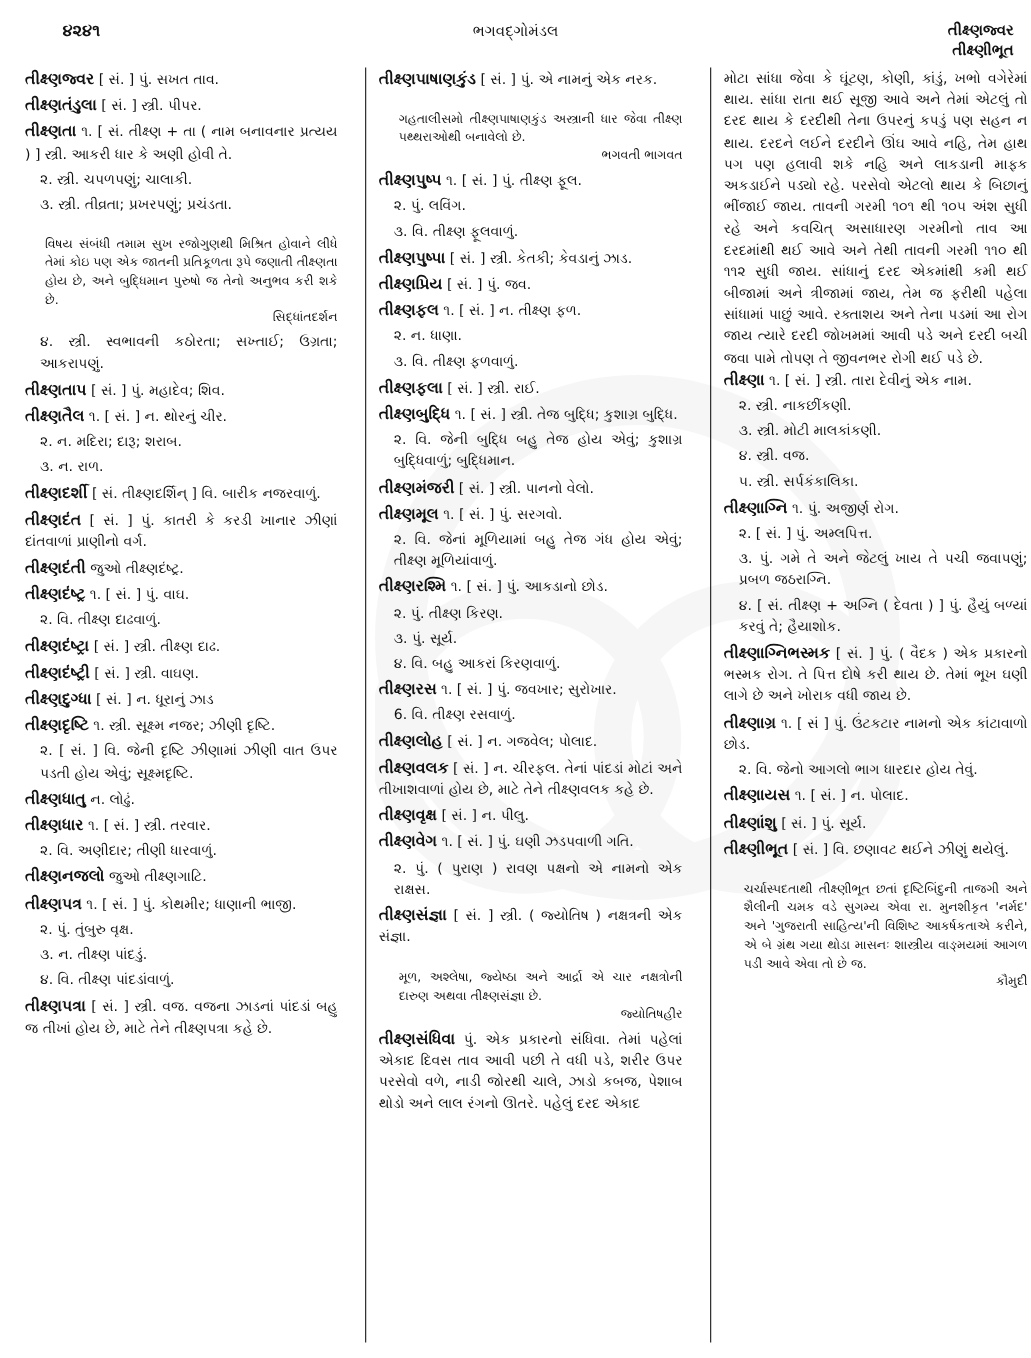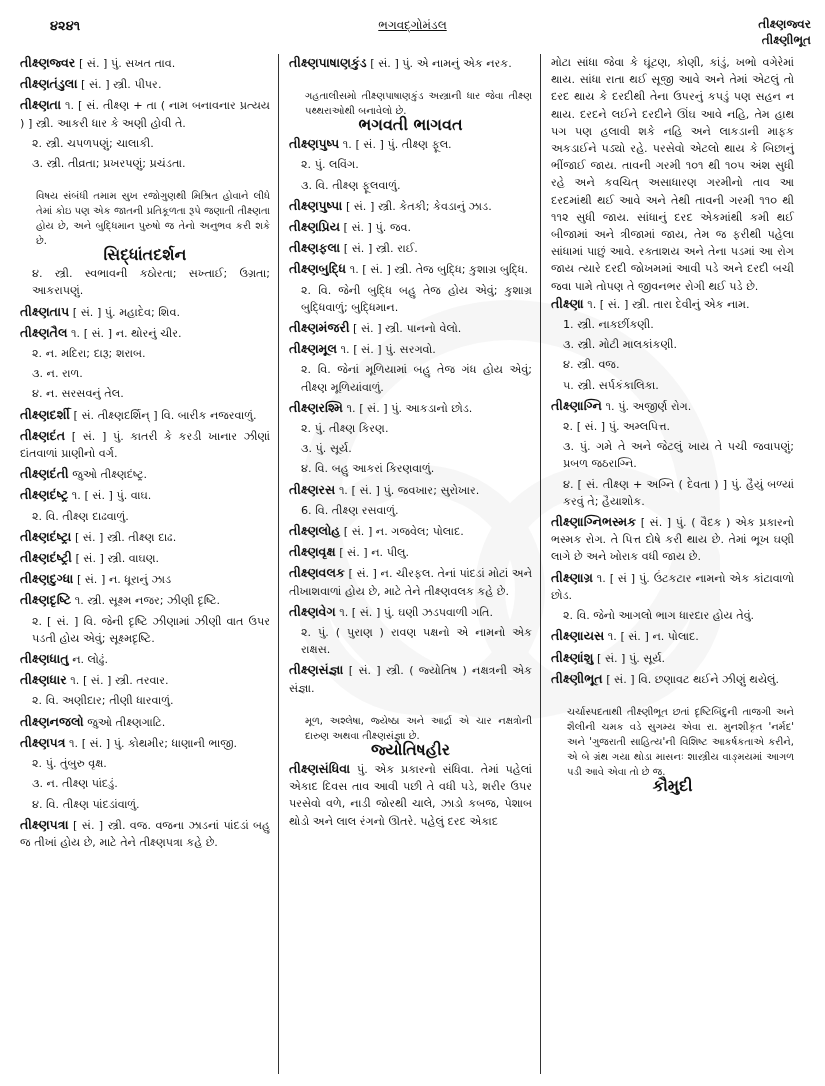--- a/index.html
+++ b/index.html
@@ -10,34 +10,34 @@
     position: relative;
   }
   .watermark {
     position: absolute; left: 300px; top: 230px; width: 420px; height: 560px;
     pointer-events: none; opacity: 0.07;
   }
   .running-head {
     position: absolute; top: 12px; left: 0; width: 825px; height: 40px;
   }
   .page-no { position: absolute; left: 14px; top: 6px; font-size: 13px; font-weight: bold; margin-left: 36px; }
-  .book-title { position: absolute; left: 0; width: 825px; top: 6px; text-align: center; font-size: 12px; text-decoration: underline; }
+  .book-title { position: absolute; left: 0; width: 825px; top: 6px; text-align: center; font-size: 12px; }
   .guide-words { position: absolute; right: 14px; top: 4px; text-align: right; font-size: 12px; line-height: 16px; font-weight: bold; }
   .columns {
     position: absolute; top: 54px; left: 20px; width: 795px; height: 1020px;
-    display: grid; grid-template-columns: 258px 262px 262px; column-gap: 0;
+    display: grid; grid-template-columns: 258px 262px 262px; column-gap: 14px;
   }
   .col { padding: 0 8px 0 10px; overflow: hidden; font-size: 11.2px; line-height: 17.2px; }
   .col:first-child { padding-left: 0; }
   .col + .col { border-left: 1.4px solid #333; }
   .entry { margin-bottom: 3px; text-align: justify; }
   .hw { font-weight: bold; font-size: 12.6px; }
   .sense { padding-left: 12px; margin-top: 3px; text-align: justify; }
   .quote { padding-left: 16px; font-size: 10px; line-height: 15px; margin-top: 16px; text-align: justify; }
-  .source { text-align: center; font-size: 16px; line-height: 14px; font-weight: bold; }
+  .source { text-align: right; font-size: 10px; line-height: 14px; }
   .cont { text-align: justify; }
 </style>
 </head>
 <body>
 
 <svg class="watermark" viewBox="0 0 420 560">
   <circle cx="210" cy="280" r="190" fill="none" stroke="#888" stroke-width="40"></circle>
   <circle cx="120" cy="360" r="110" fill="none" stroke="#888" stroke-width="30"></circle>
   <circle cx="300" cy="360" r="110" fill="none" stroke="#888" stroke-width="30"></circle>
 </svg>
@@ -50,56 +50,57 @@
     <div>તીક્ષ્ણીભૂત</div>
   </div>
 </header>
 
 <main class="columns">
   <section class="col">
       <div class="entry"><span class="hw">તીક્ષ્ણજ્વર</span> <span class="def">[ સં. ] પું. સખત તાવ.</span></div>
       <div class="entry"><span class="hw">તીક્ષ્ણતંડુલા</span> <span class="def">[ સં. ] સ્ત્રી. પીપર.</span></div>
       <div class="entry"><span class="hw">તીક્ષ્ણતા</span> <span class="def">૧. [ સં. તીક્ષ્ણ + તા ( નામ બનાવનાર પ્રત્યય ) ] સ્ત્રી. આકરી ધાર કે અણી હોવી તે.</span><div class="sense">૨. સ્ત્રી. ચપળપણું; ચાલાકી.</div><div class="sense">૩. સ્ત્રી. તીવ્રતા; પ્રખરપણું; પ્રચંડતા.</div><div class="quote">વિષય સંબંધી તમામ સુખ રજોગુણથી મિશ્રિત હોવાને લીધે તેમાં કોઇ પણ એક જાતની પ્રતિકૂળતા રૂપે જણાતી તીક્ષ્ણતા હોય છે, અને બુદ્ધિમાન પુરુષો જ તેનો અનુભવ કરી શકે છે.</div><div class="source">સિદ્ધાંતદર્શન</div><div class="sense">૪. સ્ત્રી. સ્વભાવની કઠોરતા; સખ્તાઈ; ઉગ્રતા; આકરાપણું.</div></div>
       <div class="entry"><span class="hw">તીક્ષ્ણતાપ</span> <span class="def">[ સં. ] પું. મહાદેવ; શિવ.</span></div>
-      <div class="entry"><span class="hw">તીક્ષ્ણતૈલ</span> <span class="def">૧. [ સં. ] ન. થોરનું ચીર.</span><div class="sense">૨. ન. મદિરા; દારૂ; શરાબ.</div><div class="sense">૩. ન. રાળ.</div><div class="sense">૪. ન. સરસવનું તેલ.</div></div>
+      <div class="entry"><span class="hw">તીક્ષ્ણતૈલ</span> <span class="def">૧. [ સં. ] ન. થોરનું ચીર.</span><div class="sense">૨. ન. મદિરા; દારૂ; શરાબ.</div><div class="sense">૩. ન. રાળ.</div></div>
       <div class="entry"><span class="hw">તીક્ષ્ણદર્શી</span> <span class="def">[ સં. તીક્ષ્ણદર્શિન્ ] વિ. બારીક નજરવાળું.</span></div>
       <div class="entry"><span class="hw">તીક્ષ્ણદંત</span> <span class="def">[ સં. ] પું. કાતરી કે કરડી ખાનાર ઝીણાં દાંતવાળાં પ્રાણીનો વર્ગ.</span></div>
       <div class="entry"><span class="hw">તીક્ષ્ણદંતી</span> <span class="def">જુઓ તીક્ષ્ણદંષ્ટ્ર.</span></div>
       <div class="entry"><span class="hw">તીક્ષ્ણદંષ્ટ્ર</span> <span class="def">૧. [ સં. ] પું. વાઘ.</span><div class="sense">૨. વિ. તીક્ષ્ણ દાઢવાળું.</div></div>
       <div class="entry"><span class="hw">તીક્ષ્ણદંષ્ટ્રા</span> <span class="def">[ સં. ] સ્ત્રી. તીક્ષ્ણ દાઢ.</span></div>
       <div class="entry"><span class="hw">તીક્ષ્ણદંષ્ટ્રી</span> <span class="def">[ સં. ] સ્ત્રી. વાઘણ.</span></div>
       <div class="entry"><span class="hw">તીક્ષ્ણદુગ્ધા</span> <span class="def">[ સં. ] ન. ધૂરાનું ઝાડ</span></div>
       <div class="entry"><span class="hw">તીક્ષ્ણદૃષ્ટિ</span> <span class="def">૧. સ્ત્રી. સૂક્ષ્મ નજર; ઝીણી દૃષ્ટિ.</span><div class="sense">૨. [ સં. ] વિ. જેની દૃષ્ટિ ઝીણામાં ઝીણી વાત ઉપર પડતી હોય એવું; સૂક્ષ્મદૃષ્ટિ.</div></div>
       <div class="entry"><span class="hw">તીક્ષ્ણધાતુ</span> <span class="def">ન. લોઢું.</span></div>
       <div class="entry"><span class="hw">તીક્ષ્ણધાર</span> <span class="def">૧. [ સં. ] સ્ત્રી. તરવાર.</span><div class="sense">૨. વિ. અણીદાર; તીણી ધારવાળું.</div></div>
       <div class="entry"><span class="hw">તીક્ષ્ણનજલો</span> <span class="def">જુઓ તીક્ષ્ણગાટિ.</span></div>
       <div class="entry"><span class="hw">તીક્ષ્ણપત્ર</span> <span class="def">૧. [ સં. ] પું. કોથમીર; ધાણાની ભાજી.</span><div class="sense">૨. પું. તુંબુરુ વૃક્ષ.</div><div class="sense">૩. ન. તીક્ષ્ણ પાંદડું.</div><div class="sense">૪. વિ. તીક્ષ્ણ પાંદડાંવાળું.</div></div>
       <div class="entry"><span class="hw">તીક્ષ્ણપત્રા</span> <span class="def">[ સં. ] સ્ત્રી. વજ. વજના ઝાડનાં પાંદડાં બહુ જ તીખાં હોય છે, માટે તેને તીક્ષ્ણપત્રા કહે છે.</span></div>
     </section>
   <section class="col">
       <div class="entry"><span class="hw">તીક્ષ્ણપાષાણકુંડ</span> <span class="def">[ સં. ] પું. એ નામનું એક નરક.</span><div class="quote">ગહતાલીસમો તીક્ષ્ણપાષાણકુંડ અસ્ત્રાની ધાર જેવા તીક્ષ્ણ પથ્થરાઓથી બનાવેલો છે.</div><div class="source">ભગવતી ભાગવત</div></div>
       <div class="entry"><span class="hw">તીક્ષ્ણપુષ્પ</span> <span class="def">૧. [ સં. ] પું. તીક્ષ્ણ ફૂલ.</span><div class="sense">૨. પું. લવિંગ.</div><div class="sense">૩. વિ. તીક્ષ્ણ ફૂલવાળું.</div></div>
       <div class="entry"><span class="hw">તીક્ષ્ણપુષ્પા</span> <span class="def">[ સં. ] સ્ત્રી. કેતકી; કેવડાનું ઝાડ.</span></div>
       <div class="entry"><span class="hw">તીક્ષ્ણપ્રિય</span> <span class="def">[ સં. ] પું. જવ.</span></div>
+      <div class="entry"><span class="hw">તીક્ષ્ણફલ</span> <span class="def">૧. [ સં. ] ન. તીક્ષ્ણ ફળ.</span><div class="sense">૨. ન. ધાણા.</div><div class="sense">૩. વિ. તીક્ષ્ણ ફળવાળું.</div></div>
       <div class="entry"><span class="hw">તીક્ષ્ણફલા</span> <span class="def">[ સં. ] સ્ત્રી. રાઈ.</span></div>
       <div class="entry"><span class="hw">તીક્ષ્ણબુદ્ધિ</span> <span class="def">૧. [ સં. ] સ્ત્રી. તેજ બુદ્ધિ; કુશાગ્ર બુદ્ધિ.</span><div class="sense">૨. વિ. જેની બુદ્ધિ બહુ તેજ હોય એવું; કુશાગ્ર બુદ્ધિવાળું; બુદ્ધિમાન.</div></div>
       <div class="entry"><span class="hw">તીક્ષ્ણમંજરી</span> <span class="def">[ સં. ] સ્ત્રી. પાનનો વેલો.</span></div>
       <div class="entry"><span class="hw">તીક્ષ્ણમૂલ</span> <span class="def">૧. [ સં. ] પું. સરગવો.</span><div class="sense">૨. વિ. જેનાં મૂળિયામાં બહુ તેજ ગંધ હોય એવું; તીક્ષ્ણ મૂળિયાંવાળું.</div></div>
       <div class="entry"><span class="hw">તીક્ષ્ણરશ્મિ</span> <span class="def">૧. [ સં. ] પું. આકડાનો છોડ.</span><div class="sense">૨. પું. તીક્ષ્ણ કિરણ.</div><div class="sense">૩. પું. સૂર્ય.</div><div class="sense">૪. વિ. બહુ આકરાં કિરણવાળું.</div></div>
       <div class="entry"><span class="hw">તીક્ષ્ણરસ</span> <span class="def">૧. [ સં. ] પું. જવખાર; સુરોખાર.</span><div class="sense">6. વિ. તીક્ષ્ણ રસવાળું.</div></div>
       <div class="entry"><span class="hw">તીક્ષ્ણલોહ</span> <span class="def">[ સં. ] ન. ગજવેલ; પોલાદ.</span></div>
+      <div class="entry"><span class="hw">તીક્ષ્ણવલક</span> <span class="def">[ સં. ] ન. ચીરફલ. તેનાં પાંદડાં મોટાં અને તીખાશવાળાં હોય છે, માટે તેને તીક્ષ્ણવલક કહે છે.</span></div>
       <div class="entry"><span class="hw">તીક્ષ્ણવૃક્ષ</span> <span class="def">[ સં. ] ન. પીલુ.</span></div>
-      <div class="entry"><span class="hw">તીક્ષ્ણવલક</span> <span class="def">[ સં. ] ન. ચીરફલ. તેનાં પાંદડાં મોટાં અને તીખાશવાળાં હોય છે, માટે તેને તીક્ષ્ણવલક કહે છે.</span></div>
       <div class="entry"><span class="hw">તીક્ષ્ણવેગ</span> <span class="def">૧. [ સં. ] પું. ઘણી ઝડપવાળી ગતિ.</span><div class="sense">૨. પું. ( પુરાણ ) રાવણ પક્ષનો એ નામનો એક રાક્ષસ.</div></div>
       <div class="entry"><span class="hw">તીક્ષ્ણસંજ્ઞા</span> <span class="def">[ સં. ] સ્ત્રી. ( જ્યોતિષ ) નક્ષત્રની એક સંજ્ઞા.</span><div class="quote">મૂળ, અશ્લેષા, જ્યેષ્ઠા અને આર્દ્રા એ ચાર નક્ષત્રોની દારુણ અથવા તીક્ષ્ણસંજ્ઞા છે.</div><div class="source">જ્યોતિષહીર</div></div>
       <div class="entry"><span class="hw">તીક્ષ્ણસંધિવા</span> <span class="def">પું. એક પ્રકારનો સંધિવા. તેમાં પહેલાં એકાદ દિવસ તાવ આવી પછી તે વધી પડે, શરીર ઉપર પરસેવો વળે, નાડી જોરથી ચાલે, ઝાડો કબજ, પેશાબ થોડો અને લાલ રંગનો ઊતરે. પહેલું દરદ એકાદ</span></div>
     </section>
   <section class="col">
       <p class="cont">મોટા સાંધા જેવા કે ઘૂંટણ, કોણી, કાંડું, ખભો વગેરેમાં થાય. સાંધા રાતા થઈ સૂજી આવે અને તેમાં એટલું તો દરદ થાય કે દરદીથી તેના ઉપરનું કપડું પણ સહન ન થાય. દરદને લઈને દરદીને ઊંઘ આવે નહિ, તેમ હાથ પગ પણ હલાવી શકે નહિ અને લાકડાની માફક અકડાઈને પડ્યો રહે. પરસેવો એટલો થાય કે બિછાનું ભીંજાઈ જાય. તાવની ગરમી ૧૦૧ થી ૧૦૫ અંશ સુધી રહે અને કવચિત્ અસાધારણ ગરમીનો તાવ આ દરદમાંથી થઈ આવે અને તેથી તાવની ગરમી ૧૧૦ થી ૧૧૨ સુધી જાય. સાંધાનું દરદ એકમાંથી કમી થઈ બીજામાં અને ત્રીજામાં જાય, તેમ જ ફરીથી પહેલા સાંધામાં પાછું આવે. રક્તાશય અને તેના પડમાં આ રોગ જાય ત્યારે દરદી જોખમમાં આવી પડે અને દરદી બચી જવા પામે તોપણ તે જીવનભર રોગી થઈ પડે છે.</p>
-      <div class="entry"><span class="hw">તીક્ષ્ણા</span> <span class="def">૧. [ સં. ] સ્ત્રી. તારા દેવીનું એક નામ.</span><div class="sense">1. સ્ત્રી. નાકછીંકણી.</div><div class="sense">૩. સ્ત્રી. મોટી માલકાંકણી.</div><div class="sense">૪. સ્ત્રી. વજ.</div><div class="sense">૫. સ્ત્રી. સર્પકંકાલિકા.</div></div>
+      <div class="entry"><span class="hw">તીક્ષ્ણા</span> <span class="def">૧. [ સં. ] સ્ત્રી. તારા દેવીનું એક નામ.</span><div class="sense">૨. સ્ત્રી. નાકછીંકણી.</div><div class="sense">૩. સ્ત્રી. મોટી માલકાંકણી.</div><div class="sense">૪. સ્ત્રી. વજ.</div><div class="sense">૫. સ્ત્રી. સર્પકંકાલિકા.</div></div>
       <div class="entry"><span class="hw">તીક્ષ્ણાગ્નિ</span> <span class="def">૧. પું. અજીર્ણ રોગ.</span><div class="sense">૨. [ સં. ] પું. અમ્લપિત્ત.</div><div class="sense">૩. પું. ગમે તે અને જેટલું ખાય તે પચી જવાપણું; પ્રબળ જઠરાગ્નિ.</div><div class="sense">૪. [ સં. તીક્ષ્ણ + અગ્નિ ( દેવતા ) ] પું. હૈયું બળ્યાં કરવું તે; હૈયાશોક.</div></div>
       <div class="entry"><span class="hw">તીક્ષ્ણાગ્નિભસ્મક</span> <span class="def">[ સં. ] પું. ( વૈદક ) એક પ્રકારનો ભસ્મક રોગ. તે પિત્ત દોષે કરી થાય છે. તેમાં ભૂખ ઘણી લાગે છે અને ખોરાક વધી જાય છે.</span></div>
       <div class="entry"><span class="hw">તીક્ષ્ણાગ્ર</span> <span class="def">૧. [ સં ] પું. ઉંટકટાર નામનો એક કાંટાવાળો છોડ.</span><div class="sense">૨. વિ. જેનો આગલો ભાગ ધારદાર હોય તેવું.</div></div>
       <div class="entry"><span class="hw">તીક્ષ્ણાયસ</span> <span class="def">૧. [ સં. ] ન. પોલાદ.</span></div>
       <div class="entry"><span class="hw">તીક્ષ્ણાંશુ</span> <span class="def">[ સં. ] પું. સૂર્ય.</span></div>
       <div class="entry"><span class="hw">તીક્ષ્ણીભૂત</span> <span class="def">[ સં. ] વિ. છણાવટ થઈને ઝીણું થયેલું.</span><div class="quote">ચર્ચાસ્પદતાથી તીક્ષ્ણીભૂત છતાં દૃષ્ટિબિંદુની તાજગી અને શૈલીની ચમક વડે સુગમ્ય એવા રા. મુનશીકૃત 'નર્મદ' અને 'ગુજરાતી સાહિત્ય'ની વિશિષ્ટ આકર્ષકતાએ કરીને, એ બે ગ્રંથ ગયા થોડા માસનઃ શાસ્ત્રીય વાઙ્મયમાં આગળ પડી આવે એવા તો છે જ.</div><div class="source">કૌમુદી</div></div>
     </section>
 </main>
 
 </body></html>

